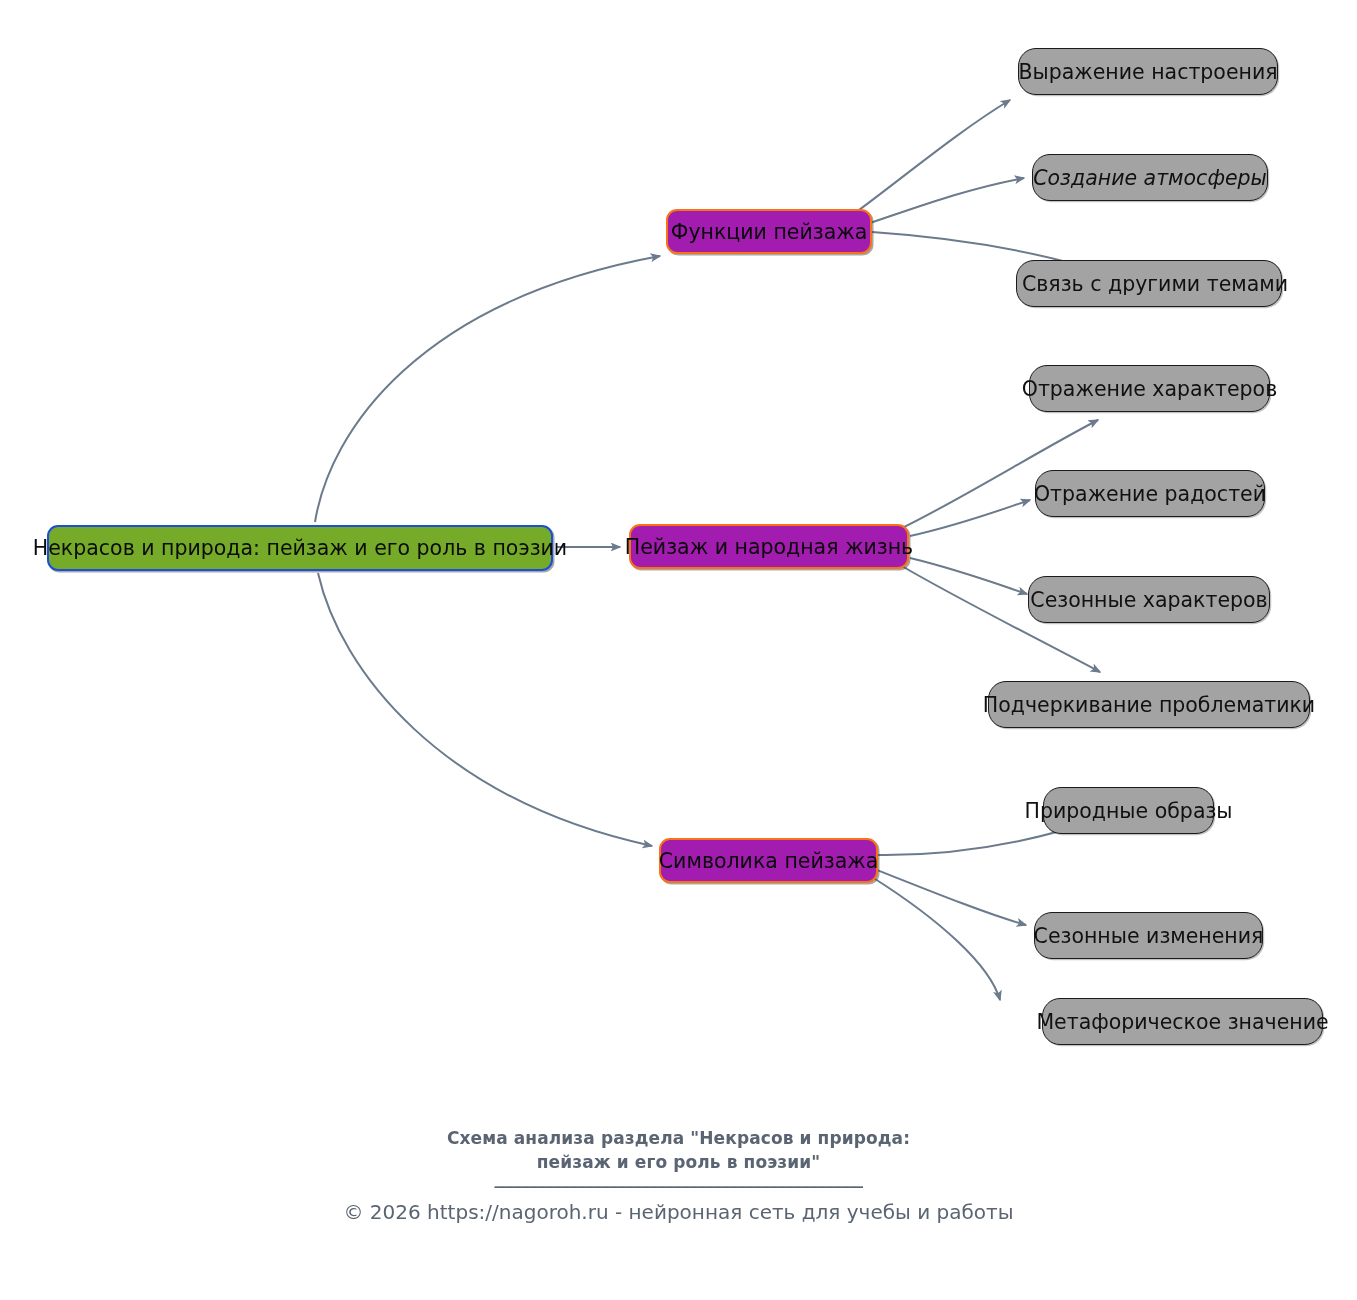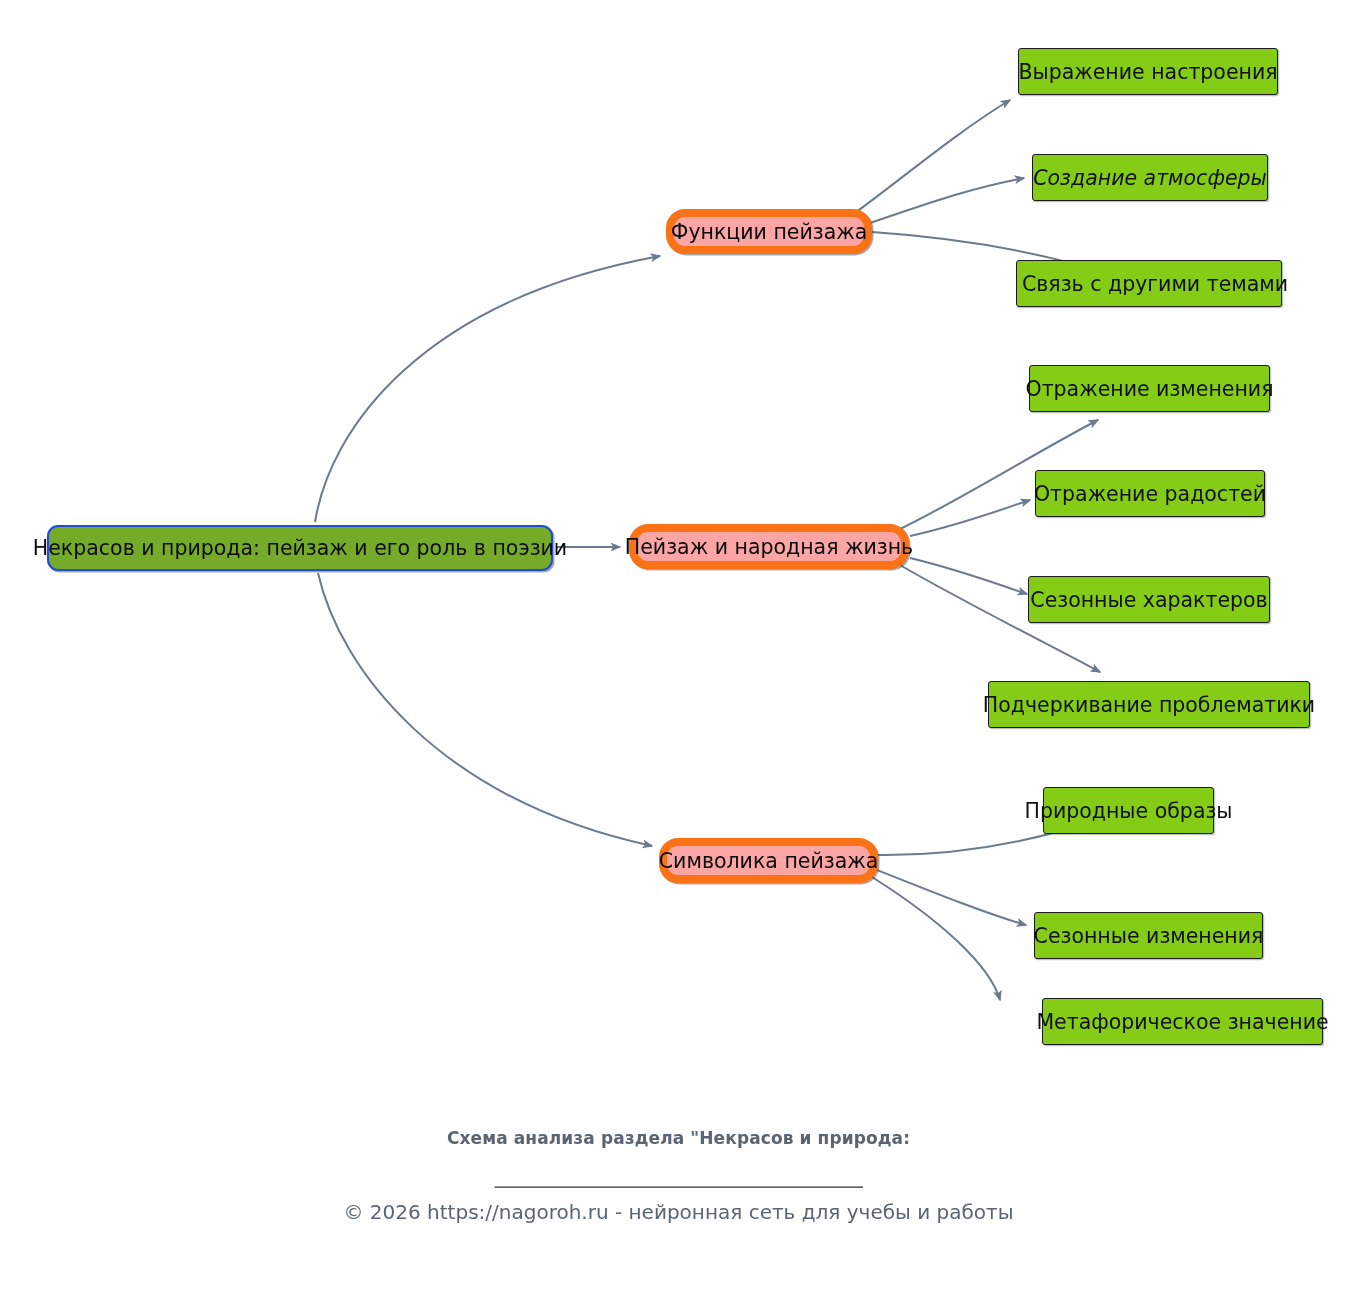--- a/index.html
+++ b/index.html
@@ -39,31 +39,31 @@
   }
   .node-root {
     background: #76ab2a;
     border: 2px solid #1d4ed8;
     border-radius: 11px;
     color: #0c0c0c;
     font-size: 20.5px;
     box-shadow: 1.5px 1.5px 0 rgba(60,60,60,0.45);
   }
   .node-branch {
-    background: #fca5a5;
-    border: 8px solid #f97316;
-    border-radius: 19px;
+    background: #a21caf;
+    border: 2px solid #f97316;
+    border-radius: 11px;
     color: #0a0a0a;
     font-size: 20.5px;
     box-shadow: 1.5px 1.5px 0 rgba(60,60,60,0.45);
   }
   .node-leaf {
-    background: #84cc16;
+    background: #a3a3a3;
     border: 1.7px solid #1b1b1b;
-    border-radius: 3px;
+    border-radius: 18px;
     color: #111111;
     font-size: 20.5px;
     box-shadow: 1.2px 1.2px 0 rgba(80,80,80,0.35);
   }
   .footer {
     position: absolute;
     left: 0;
     width: 1357px;
     text-align: center;
     color: #5a6472;
@@ -130,21 +130,21 @@
     <span>Создание атмосферы</span>
   </div>
   <div class="node node-leaf" style="left: 1016px; top: 260px; width: 266px; height: 47px; padding-left: 12px;">
     <span>Связь с другими темами</span>
   </div>
 
   <div class="node node-branch" style="left: 629px; top: 524px; width: 280px; height: 45px;">
     <span>Пейзаж и народная жизнь</span>
   </div>
   <div class="node node-leaf" style="left: 1029px; top: 365px; width: 241px; height: 47px;">
-    <span>Отражение изменения</span>
+    <span>Отражение характеров</span>
   </div>
   <div class="node node-leaf" style="left: 1035px; top: 470px; width: 230px; height: 47px;">
     <span>Отражение радостей</span>
   </div>
   <div class="node node-leaf" style="left: 1028px; top: 576px; width: 242px; height: 47px;">
     <span>Сезонные характеров</span>
   </div>
   <div class="node node-leaf" style="left: 988px; top: 681px; width: 322px; height: 47px;">
     <span>Подчеркивание проблематики</span>
   </div>
@@ -157,17 +157,18 @@
   </div>
   <div class="node node-leaf" style="left: 1034px; top: 892px; width: 229px; height: 47px; margin-top: 20px;">
     <span>Сезонные изменения</span>
   </div>
   <div class="node node-leaf" style="left: 1042px; top: 998px; width: 281px; height: 47px;">
     <span>Метафорическое значение</span>
   </div>
 
   <div class="footer" id="footer-title">
     <div>Схема анализа раздела "Некрасов и природа:</div>
+    <div>пейзаж и его роль в поэзии"</div>
   </div>
   <div class="footer" id="footer-divider">______________________________________________</div>
   <div class="footer" id="footer-credit">© 2026 https://nagoroh.ru - нейронная сеть для учебы и работы</div>
 
 </div>
 
 </body></html>

